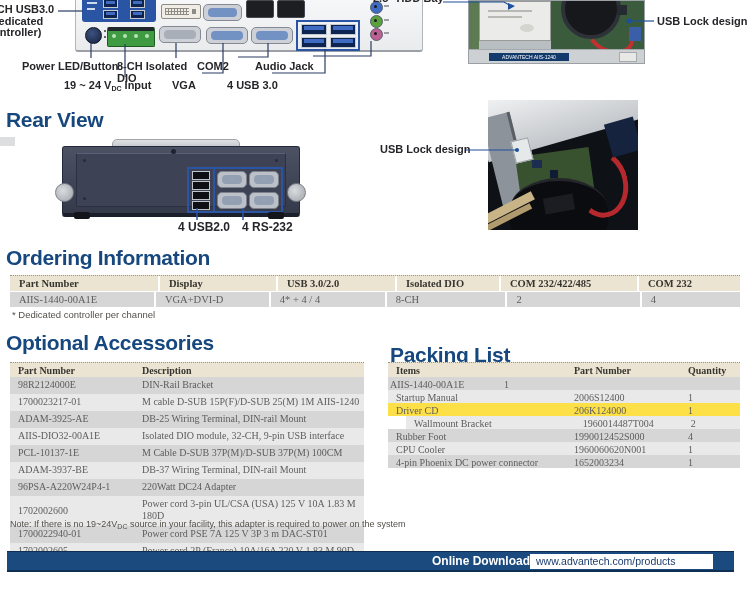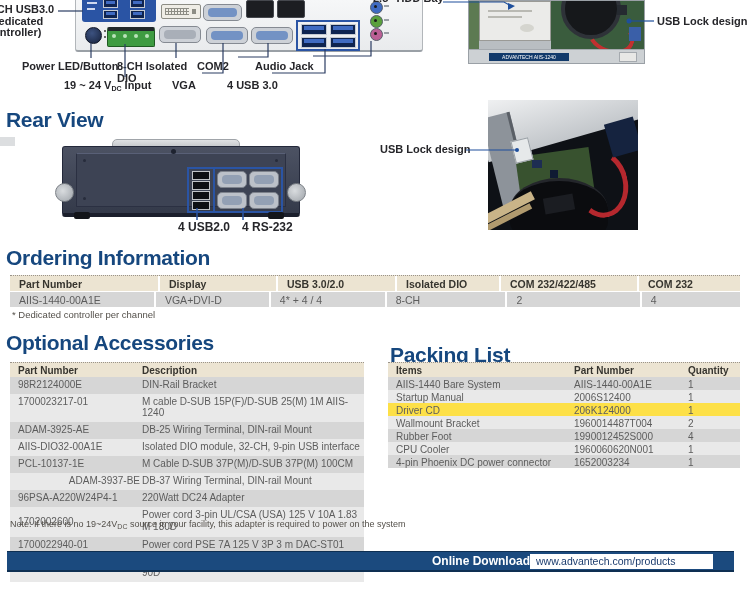--- a/index.html
+++ b/index.html
@@ -15,21 +15,21 @@
   .db9{position:absolute;height:15px;background:#cdd1d7;border:1px solid #858a92;border-radius:5px;}
   .db9 .inner{position:absolute;left:4px;top:3px;right:4px;bottom:3px;border-radius:4px;background:#a9afb8;}
   .db9.blue .inner{background:#7392c4;}
   .jack{position:absolute;width:11px;height:11px;border-radius:50%;border:1px solid #57606b;}
   .jack::after{content:"";position:absolute;left:3px;top:3px;width:3px;height:3px;border-radius:50%;background:#1a1a1a;}
   .usbport{position:absolute;background:#0e2450;border:1px solid #c6cbd2;}
   .usbport::after{content:"";position:absolute;left:2px;top:1px;right:2px;height:45%;background:#3f6bc2;}
   
   .tbl{position:absolute;}
   .trow{display:flex;}
-  .tcell{box-sizing:border-box;padding:2px 0 4px 9px;font-size:10.5px;color:#5d5d5d;overflow:hidden;}
+  .tcell{box-sizing:border-box;padding:2px 0 4px 9px;font-size:10.5px;color:#5d5d5d;overflow:hidden;font-family:Liberation Serif, serif;}
   .thead .tcell{font-weight:700;color:#37352f;}
   .thead{background:#ECE4D2;border-top:1px dotted #9a938a;height:15px;}
   .gapcell{border-left:2px solid #fff;}
   .note{position:absolute;font-size:9px;color:#54504a;}
   
   .screwdot{position:absolute;width:3px;height:3px;border-radius:50%;background:#272c3c;}
   .thumbscrew{position:absolute;width:17px;height:17px;border-radius:50%;
               background:radial-gradient(circle at 40% 40%,#d9dcdf,#9ea3a9);border:1px solid #7d8288;}
   .foot{position:absolute;width:16px;height:7px;background:#13151a;border-radius:2px;}
   .rdb9{position:absolute;width:28px;height:15px;background:#bcc1c9;border:1px solid #7d828c;border-radius:5px;}
@@ -240,21 +240,21 @@
     </div>
     <div class="trow" style="background:#E9E9E9;min-height:13px;">
       <div class="tcell" style="width:130px;padding-left:8px;font-size:10px;">AIIS-DIO32-00A1E</div>
       <div class="tcell" style="width:224px;padding-left:2px;font-size:10px;">Isolated DIO module, 32-CH, 9-pin USB interface</div>
     </div>
     <div class="trow" style="background:#D6D6D6;min-height:13px;">
       <div class="tcell" style="width:130px;padding-left:8px;font-size:10px;">PCL-10137-1E</div>
       <div class="tcell" style="width:224px;padding-left:2px;font-size:10px;">M Cable D-SUB 37P(M)/D-SUB 37P(M) 100CM</div>
     </div>
     <div class="trow" style="background:#E9E9E9;min-height:13px;">
-      <div class="tcell" style="width:130px;padding-left:8px;font-size:10px;text-align:right;">ADAM-3937-BE</div>
+      <div class="tcell" style="width:130px;padding-left:8px;font-size:10px;">ADAM-3937-BE</div>
       <div class="tcell" style="width:224px;padding-left:2px;font-size:10px;">DB-37 Wiring Terminal, DIN-rail Mount</div>
     </div>
     <div class="trow" style="background:#D6D6D6;min-height:13px;">
       <div class="tcell" style="width:130px;padding-left:8px;font-size:10px;">96PSA-A220W24P4-1</div>
       <div class="tcell" style="width:224px;padding-left:2px;font-size:10px;">220Watt DC24 Adapter</div>
     </div>
     <div class="trow" style="background:#E9E9E9;min-height:26px;">
       <div class="tcell" style="width:130px;padding-left:8px;font-size:10px;display:flex;align-items:center;">1702002600</div>
       <div class="tcell" style="width:224px;padding-left:2px;font-size:10px;white-space:normal;line-height:12px;">Power cord 3-pin UL/CSA (USA) 125 V 10A 1.83 M 180D</div>
     </div>
@@ -272,35 +272,34 @@
   </div>
 
   <div class="heading" style="left:390px;top:331px;margin-top:12px;">Packing List</div>
   <div class="tbl" style="left:388px;top:362px;width:352px;">
     <div class="trow thead" style="height:14px;">
       <div class="tcell" style="width:184px;padding-left:8px;font-size:10px;">Items</div>
       <div class="tcell" style="width:114px;padding-left:2px;font-size:10px;">Part Number</div>
       <div class="tcell" style="width:54px;padding-left:2px;font-size:10px;">Quantity</div>
     </div>
     <div class="trow" style="background:#D6D6D6;height:13px;">
-      <div class="tcell" style="width:184px;padding-left:8px;font-size:10px;">AIIS-1440 Bare System</div>
       <div class="tcell" style="width:114px;padding-left:2px;font-size:10px;">AIIS-1440-00A1E</div>
       <div class="tcell" style="width:54px;padding-left:2px;font-size:10px;">1</div>
     </div>
     <div class="trow" style="background:#E9E9E9;height:13px;">
       <div class="tcell" style="width:184px;padding-left:8px;font-size:10px;">Startup Manual</div>
       <div class="tcell" style="width:114px;padding-left:2px;font-size:10px;">2006S12400</div>
       <div class="tcell" style="width:54px;padding-left:2px;font-size:10px;">1</div>
     </div>
     <div class="trow" style="background:#fde047;height:13px;">
       <div class="tcell" style="width:184px;padding-left:8px;font-size:10px;">Driver CD</div>
       <div class="tcell" style="width:114px;padding-left:2px;font-size:10px;">206K124000</div>
       <div class="tcell" style="width:54px;padding-left:2px;font-size:10px;">1</div>
     </div>
-    <div class="trow" style="background:#E9E9E9;height:13px;">
+    <div class="trow" style="background:#E9E9E9;height:13px;margin-left:18px;">
       <div class="tcell" style="width:184px;padding-left:8px;font-size:10px;">Wallmount Bracket</div>
       <div class="tcell" style="width:114px;padding-left:2px;font-size:10px;">1960014487T004</div>
       <div class="tcell" style="width:54px;padding-left:2px;font-size:10px;">2</div>
     </div>
     <div class="trow" style="background:#D6D6D6;height:13px;">
       <div class="tcell" style="width:184px;padding-left:8px;font-size:10px;">Rubber Foot</div>
       <div class="tcell" style="width:114px;padding-left:2px;font-size:10px;">1990012452S000</div>
       <div class="tcell" style="width:54px;padding-left:2px;font-size:10px;">4</div>
     </div>
     <div class="trow" style="background:#E9E9E9;height:13px;">

